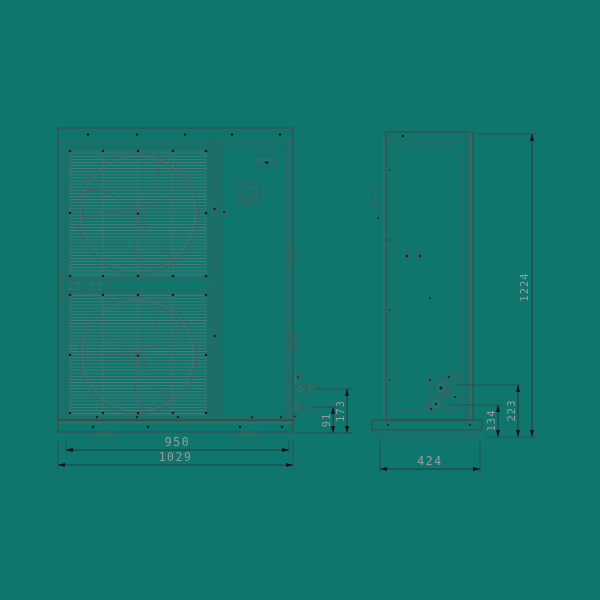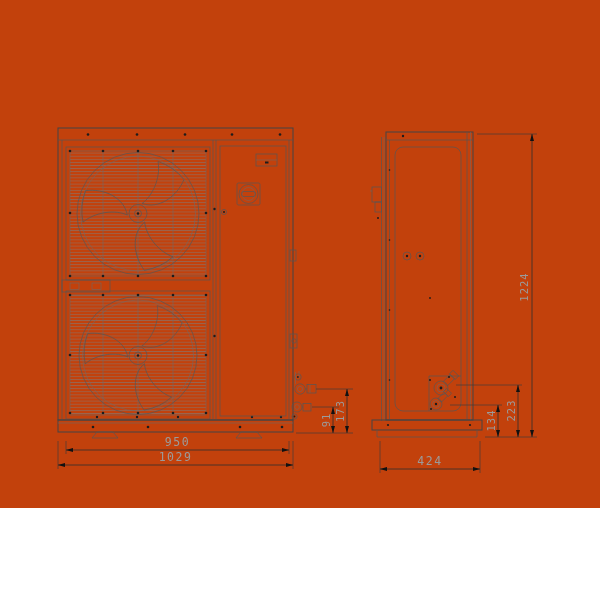--- a/index.html
+++ b/index.html
@@ -1,16 +1,16 @@
 <!DOCTYPE html>
 <html><head>
 <meta charset="utf-8">
 <style>
   html,body{margin:0;padding:0;background:#ffffff;}
-  .page{width:600px;height:508px;background:#c2410c;position:relative;overflow:hidden;
+  .page{width:600px;height:600px;background:#0f766e;position:relative;overflow:hidden;
         font-family:"DejaVu Sans Mono","Liberation Mono",monospace;}
   svg{display:block;}
   .ln{stroke:#454545;stroke-width:1;fill:none;}
   .ln2{stroke:#565656;stroke-width:.7;fill:none;}
   .ln3{stroke:#6a6a6a;stroke-width:.55;fill:none;}
   .dimline{stroke:#2e2e2e;stroke-width:.8;fill:none;}
   .extline{stroke:#3a3a3a;stroke-width:.65;fill:none;}
   .arrow{fill:#111;stroke:none;}
   .dot{fill:#1c1c1c;stroke:none;}
   .dim{font-size:11.5px;fill:#9b9b9b;letter-spacing:1.5px;text-anchor:middle;}

